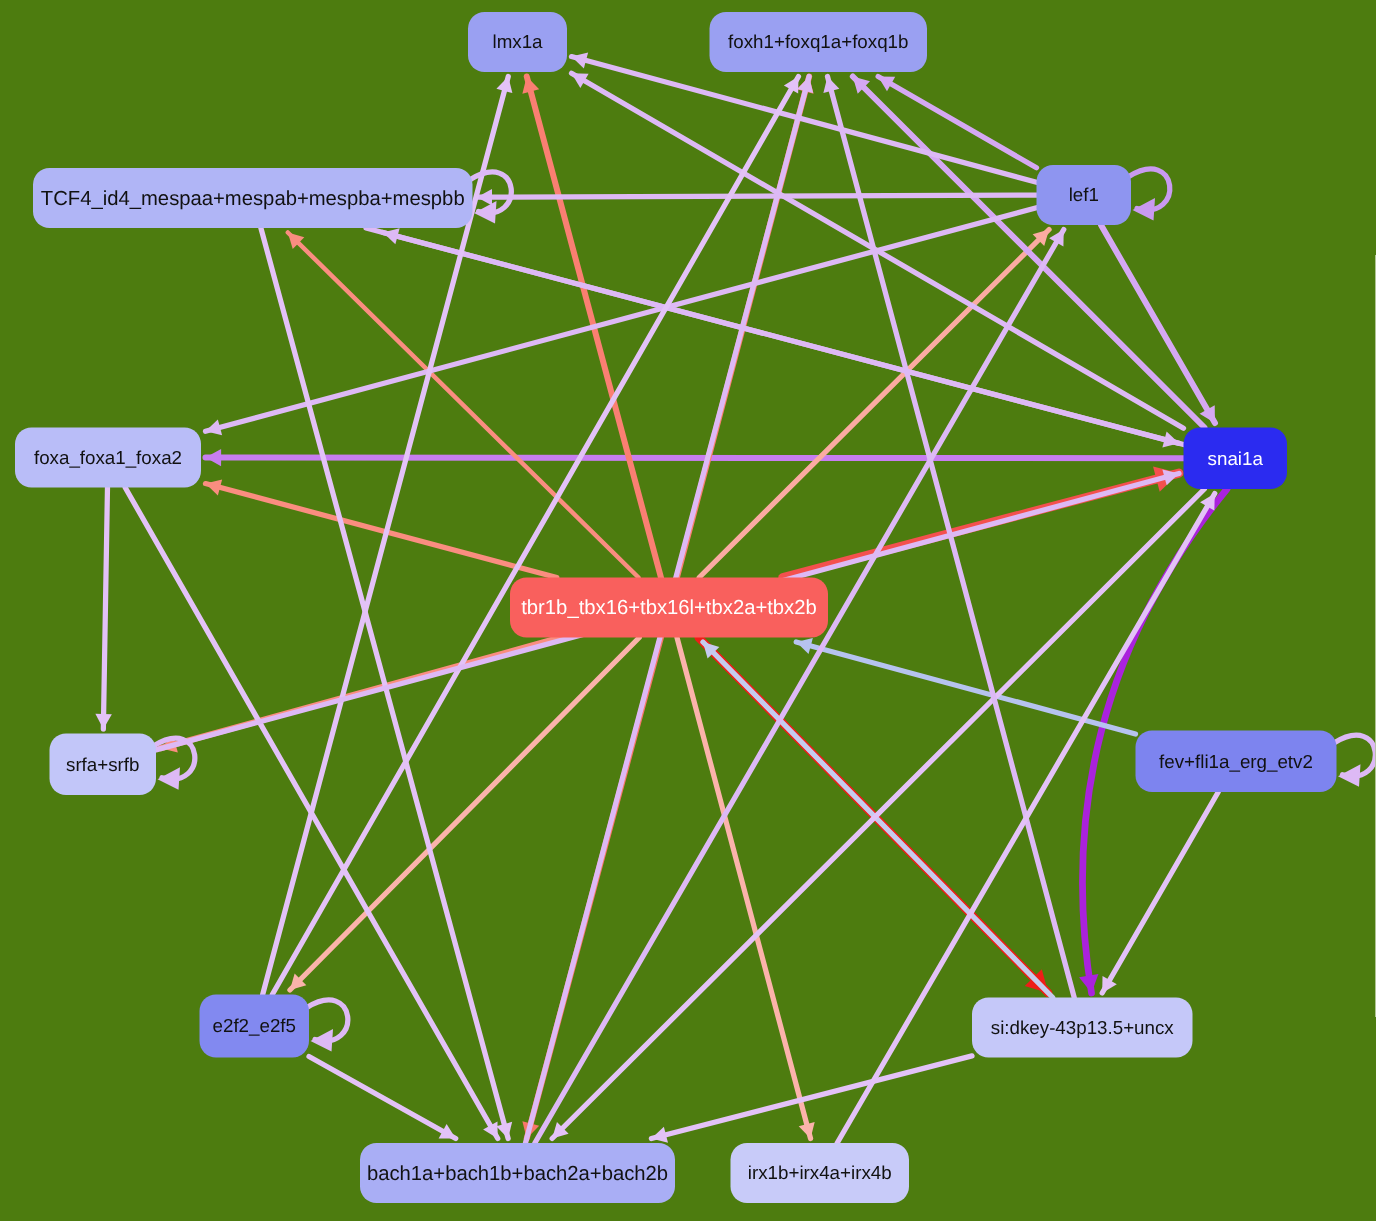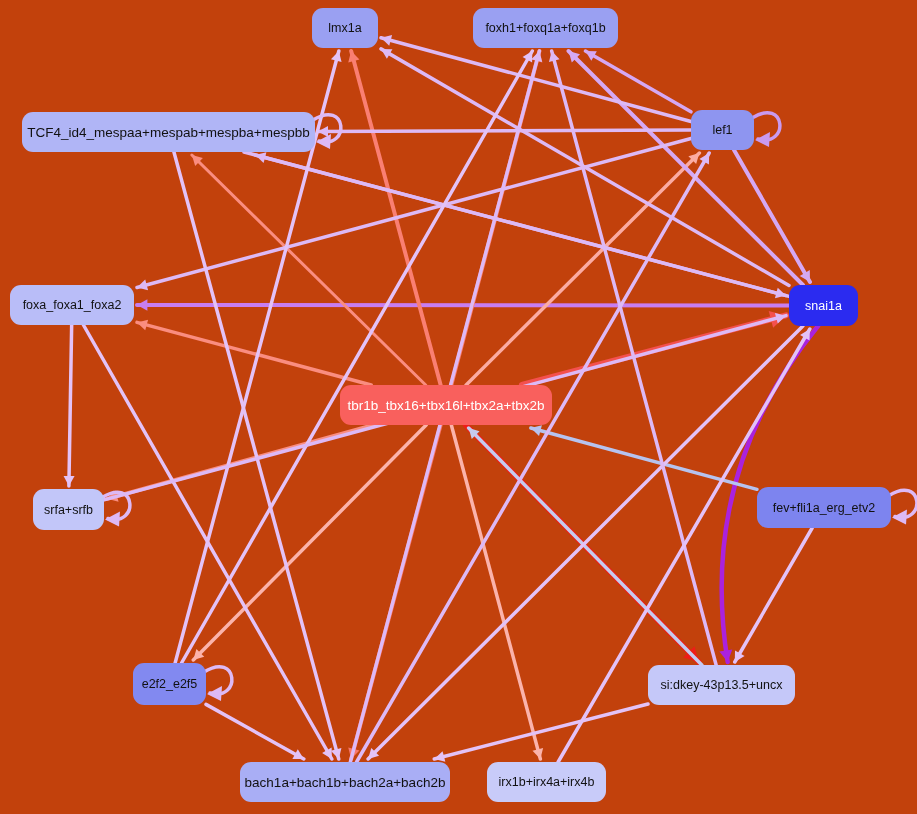--- a/index.html
+++ b/index.html
@@ -1,17 +1,17 @@
 <!DOCTYPE html>
 <html><head>
 <meta charset="utf-8">
 <style>
   html,body{margin:0;padding:0;background:#ffffff;}
   body{width:917px;height:814px;overflow:hidden;font-family:"Liberation Sans","DejaVu Sans",sans-serif;}
-  #graph-root{position:relative;width:917px;height:814px;background:#c2410c;}
+  #graph-root{position:relative;width:917px;height:814px;background:#4d7c0f;}
   svg#net{position:absolute;left:0;top:0;width:917px;height:814px;display:block;}
   .node-rect{stroke:none;}
   .node-label{font-family:"Liberation Sans","DejaVu Sans",sans-serif;text-anchor:middle;dominant-baseline:middle;}
 </style>
 </head>
 <body>
 
 <div id="graph-root">
   <svg id="net" viewBox="0 0 917 814" xmlns="http://www.w3.org/2000/svg">
     <g id="edge-layer">

